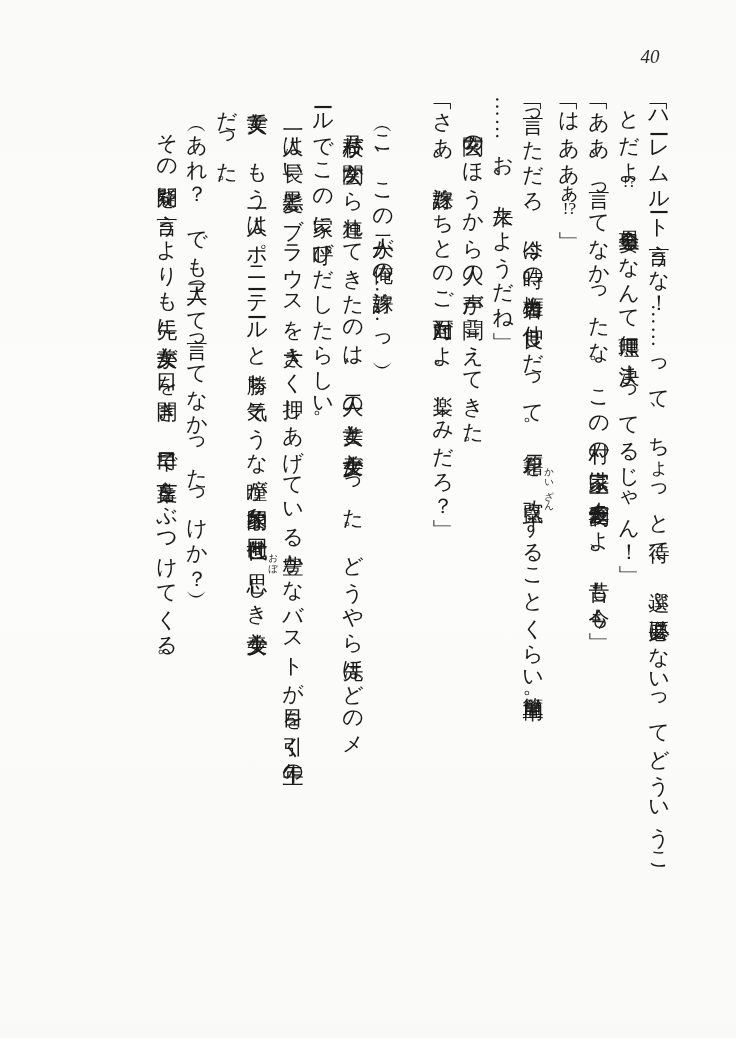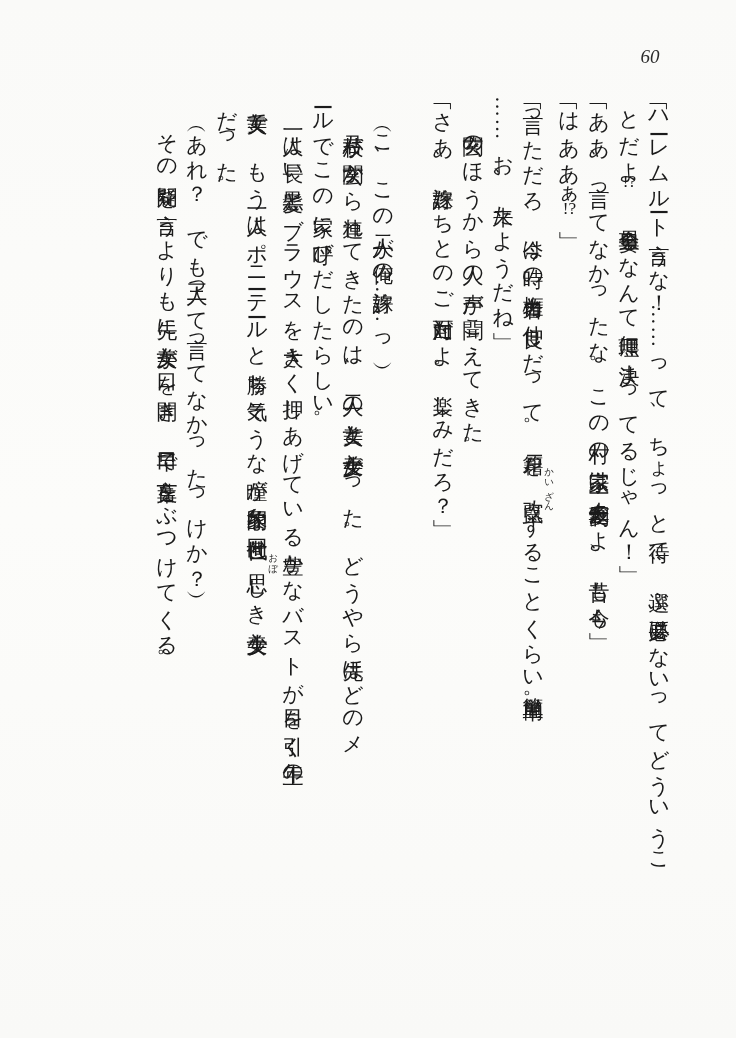--- a/index.html
+++ b/index.html
@@ -60,21 +60,21 @@
     font-size: 9.5px;
     letter-spacing: 0.5px;
     color: #2a2a2a;
     font-family: "Liberation Serif", "DejaVu Serif", serif;
   }
 </style>
 </head>
 <body>
 
 <div class="page">
-  <div class="page-number">60</div>
+  <div class="page-number">40</div>
   <div class="text-block">
       <p class="line">「ハーレムルート言うな！……って、ちょっと待て、選ぶ必要はないってどういうこ</p>
       <p class="line">とだよ<span class="tcy">!?</span>　全員娶るなんて無理に決まってるじゃん！」</p>
       <p class="line">「ああ、言ってなかったな。この村の宗家は一夫多妻制だよ、昔も今も」</p>
       <p class="line">「はああぁ<span class="tcy">!?</span>」</p>
       <p class="line">「言っただろ、今は時の権力者と仲良しだって。戸籍を<ruby>改竄<rt>かいざん</rt></ruby>することくらい簡単簡単。</p>
       <p class="line">……お、来たようだね」</p>
       <p class="line">　玄関のほうから人の声が聞こえてきた。</p>
       <p class="line">「さあ、許嫁たちとのご対面だよ。楽しみだろ？」</p>
       <p class="line">　</p>

